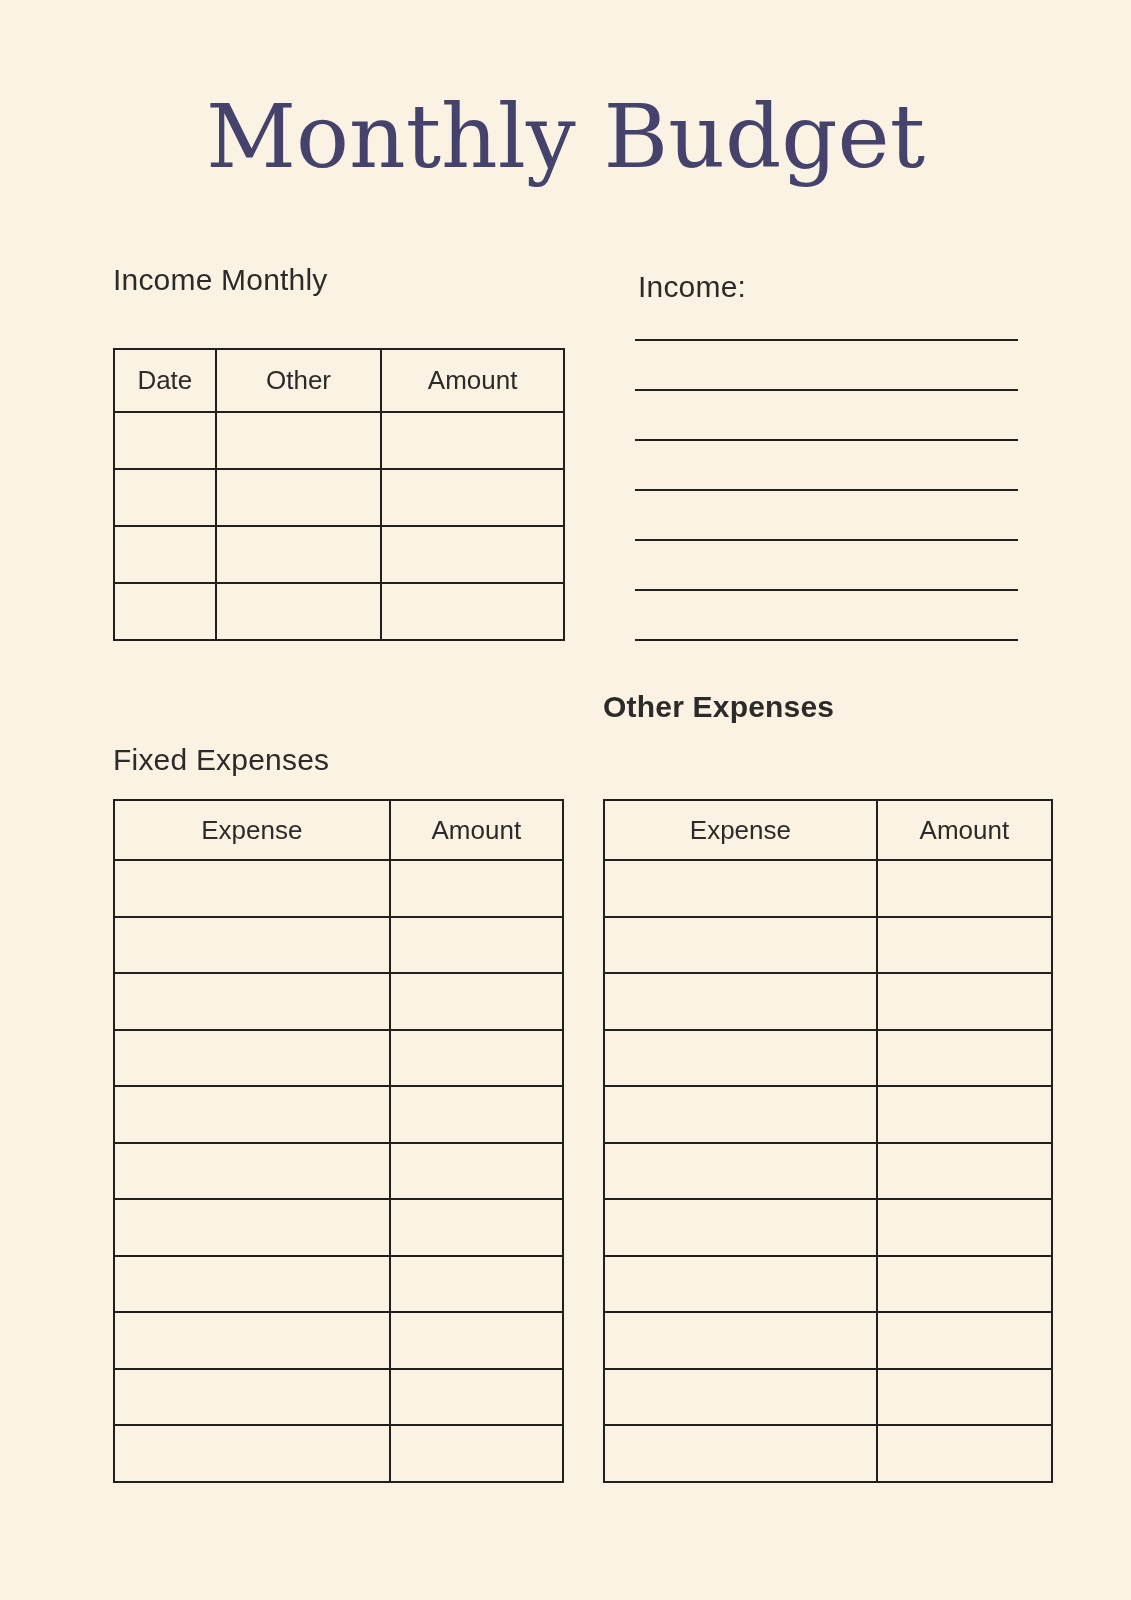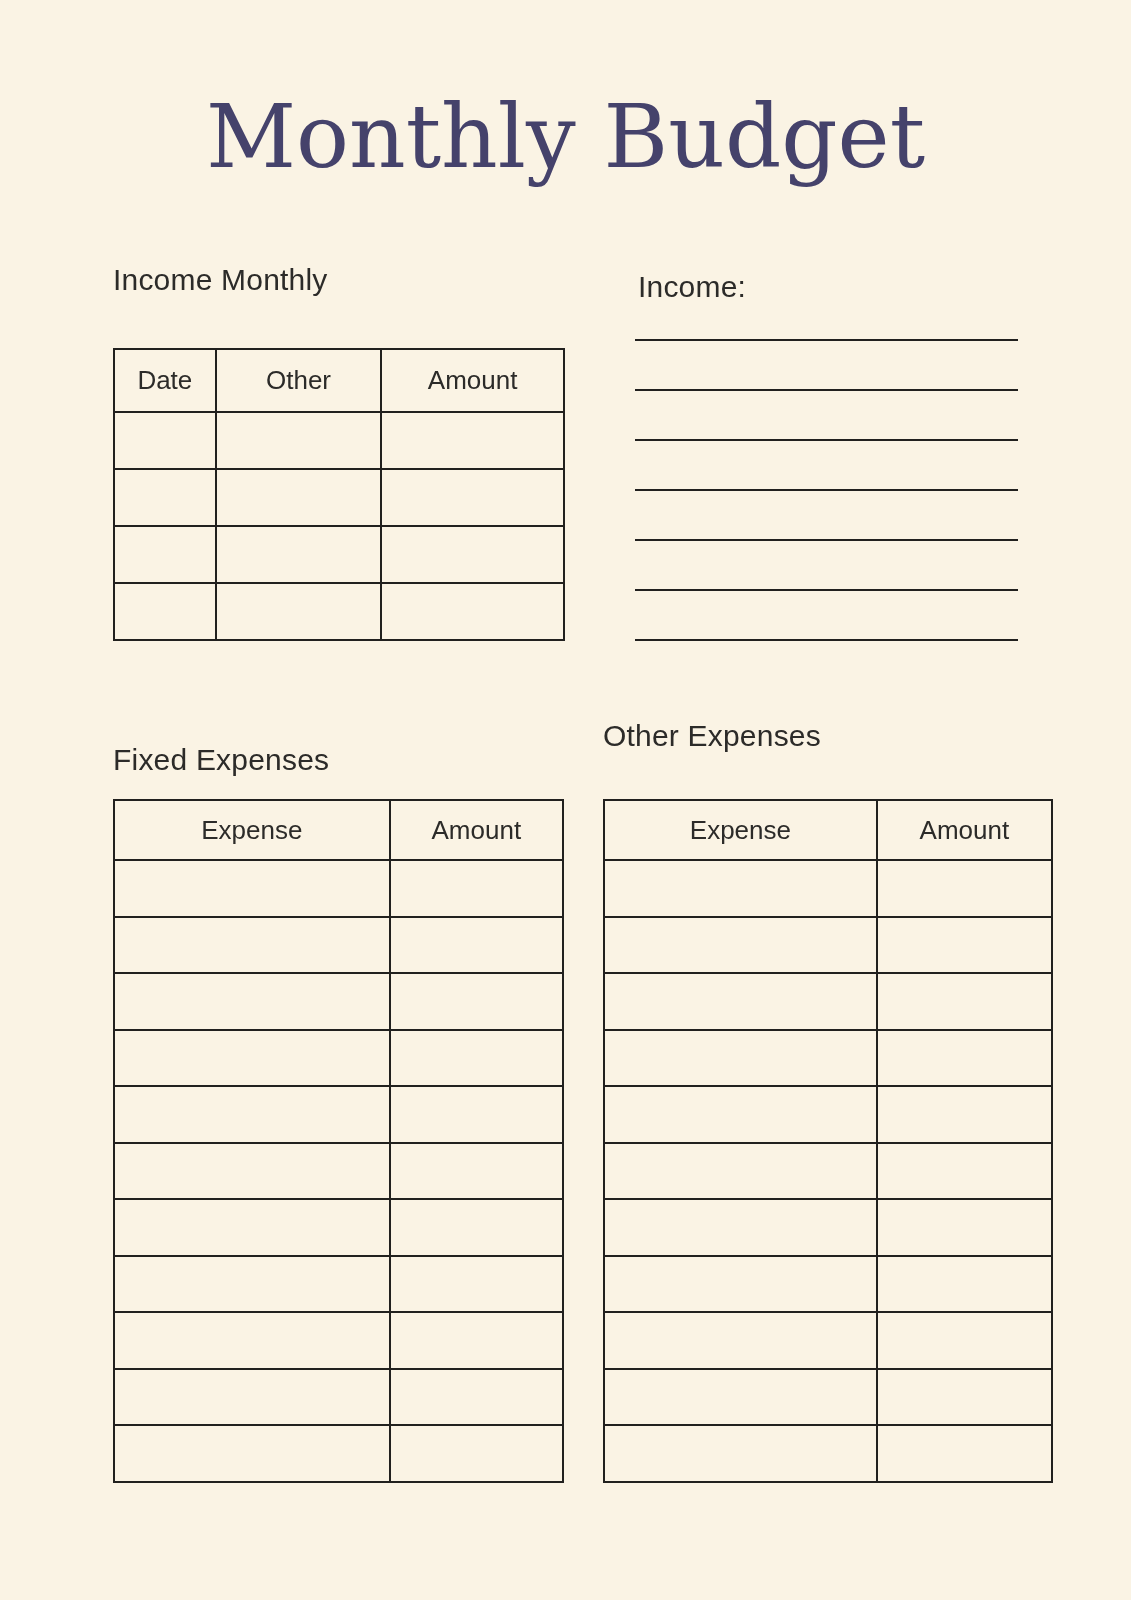--- a/index.html
+++ b/index.html
@@ -29,21 +29,21 @@
     position: absolute;
     font-size: 30px;
     font-weight: 500;
     letter-spacing: 0.2px;
     color: #2c2b29;
     white-space: nowrap;
   }
   #income-heading { left: 113px; top: 263px; }
   #notes-heading  { left: 638px; top: 270px; }
   #fixed-heading  { left: 113px; top: 719px; margin-top: 24px; }
-  #other-heading  { left: 603px; top: 719px; }
+  #other-heading  { left: 603px; top: 690px; font-weight: bold; }
 
   table.sheet-table {
     position: absolute;
     border-collapse: collapse;
     table-layout: fixed;
     background: transparent;
   }
   table.sheet-table th,
   table.sheet-table td {
     border: 2px solid #21201e;

